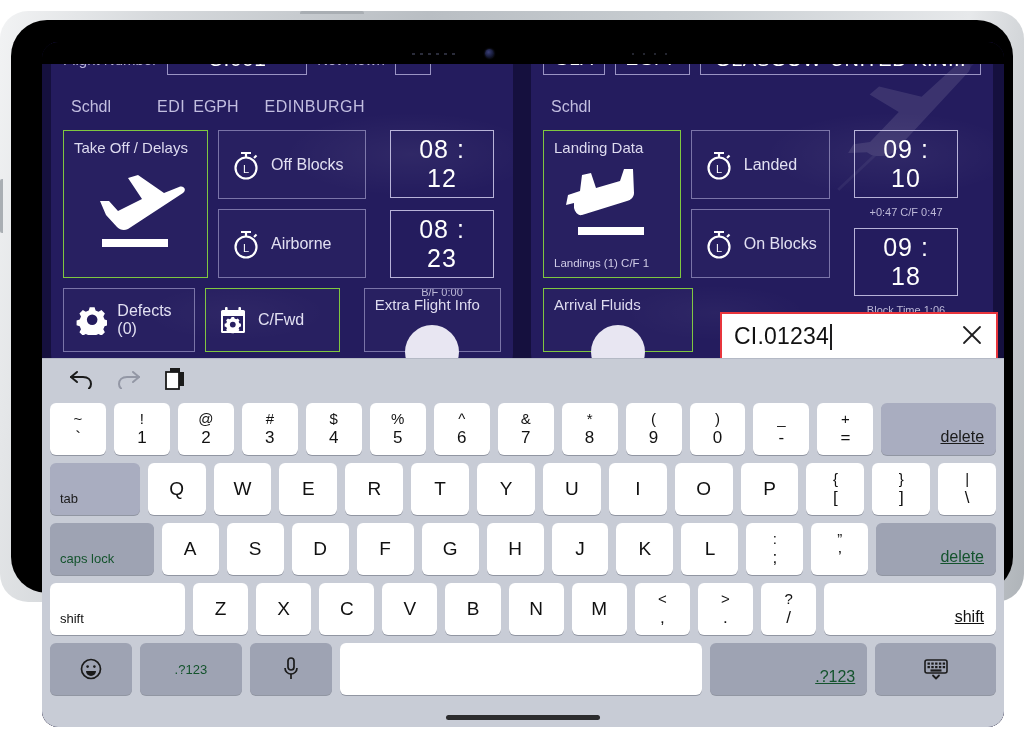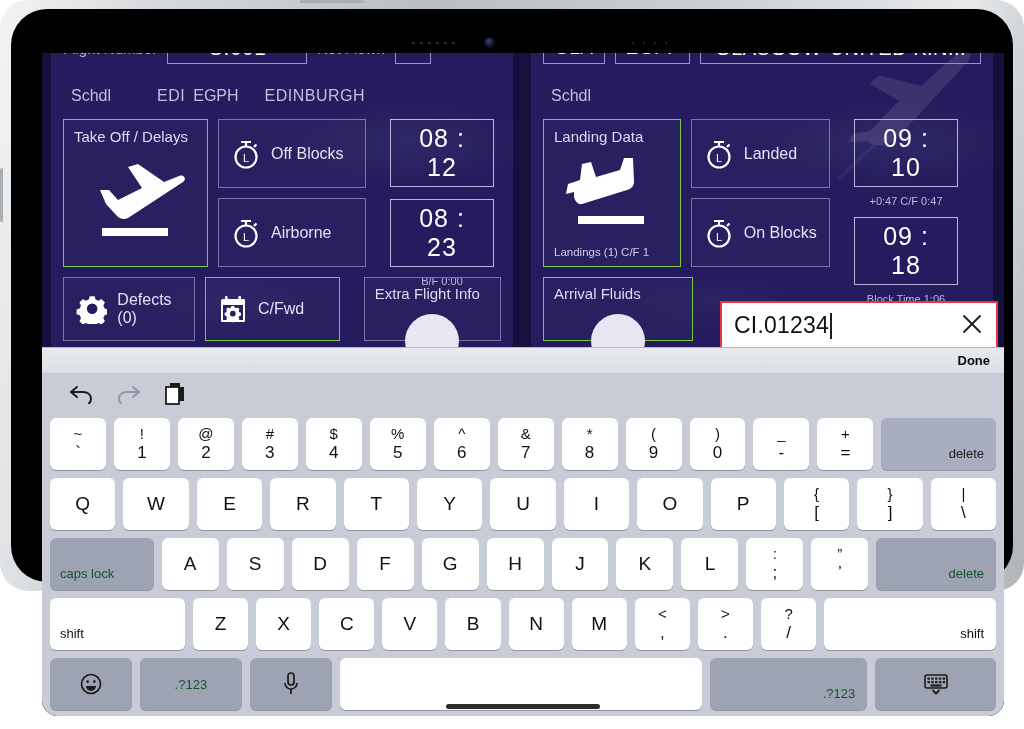--- a/index.html
+++ b/index.html
@@ -4,21 +4,21 @@
 <style>
   * { box-sizing: border-box; margin: 0; padding: 0; }
   html, body {
     width: 1024px; height: 729px; overflow: hidden;
     background: #ffffff;
     font-family: "Liberation Sans", sans-serif;
   }
 
   
   #device {
-    position: absolute; left: 0; top: 0; width: 1024px; height: 591px;
+    position: absolute; left: 0; top: 11px; width: 1024px; height: 591px;
     background: linear-gradient(100deg,#f2f3f4 0%,#d6d9dc 14%,#b9bec3 38%,#c9ced2 62%,#e7e9eb 86%,#aeb3b8 100%);
     border-radius: 28px;
   }
   #device-inner {
     position: absolute; left: 11px; top: 9px; right: 11px; bottom: 9px;
     background: #000; border-radius: 36px;
   }
   #screen {
     position: absolute; left: 31px; top: 22px; width: 962px; height: 685px;
     overflow: hidden; background: #000; border-radius: 16px;
@@ -192,21 +192,21 @@
   .key.wide-caps { flex: 1.82; }
   .key.wide-return { flex: 2.1; }
   .key.wide-shift-l { flex: 2.45; }
   .key.wide-shift-r { flex: 3.12; }
   .key.spacebar { flex: 6.0; }
   .key.bottom-small { flex: 1.35; }
   .key.bottom-num { flex: 1.7; }
   .key.bottom-num-r { flex: 2.6; }
   .key.bottom-kbd { flex: 2.0; }
   .key .label-bl { position:absolute; left: 10px; bottom: 9px; font-size: 13px; }
-  .key .label-br { position:absolute; right: 12px; bottom: 9px; font-size: 13px; }
+  .key .label-br { position:absolute; right: 12px; bottom: 9px; font-size: 16px; text-decoration: underline; }
   .key .label-c  { font-size: 13px; }
 
   #home-indicator {
     position: absolute; left: 50%; transform: translateX(-50%); bottom: 7px;
     width: 154px; height: 5px; border-radius: 3px; background: #2c2c2e;
   }
 </style>
 </head>
 <body>
 
@@ -405,23 +405,20 @@
               <g stroke="#1d1d1f" stroke-width="1.8" stroke-linecap="round">
                 <path d="M4 4 L20 20"></path>
                   <path d="M20 4 L4 20"></path>
               </g>
             </svg>
           </span>
         </div>
       </div>
 
       <div id="keyboard">
-        <div id="kb-topbar">
-          <span class="done">Done</span>
-        </div>
 
         <div id="kb-tools">
           <span>
             <svg width="26" height="20" viewBox="0 0 26 20">
               <path d="M9 3 L3 8 L9 13" fill="none" stroke="#1b1b1b" stroke-width="2" stroke-linecap="round" stroke-linejoin="round"></path>
               <path d="M3 8 H15 C20 8 23 11 23 15 C23 17 22 18.5 21 19.5" fill="none" stroke="#1b1b1b" stroke-width="2" stroke-linecap="round"></path>
             </svg>
           </span>
           <span>
             <svg width="26" height="20" viewBox="0 0 26 20">
@@ -518,20 +515,23 @@
               <span class="up">+</span>
               <span class="lo">=</span>
                 </span>
               </div>
             <div class="key dark wide-delete">
               <span class="label-br">delete</span>
               </div>
           </div>
 
           <div class="kb-row">
+            <div class="key dark wide-tab">
+              <span class="label-bl">tab</span>
+              </div>
             <div class="key">
                 <span>Q</span>
               </div>
             <div class="key">
                 <span>W</span>
               </div>
             <div class="key">
                 <span>E</span>
               </div>
             <div class="key">

